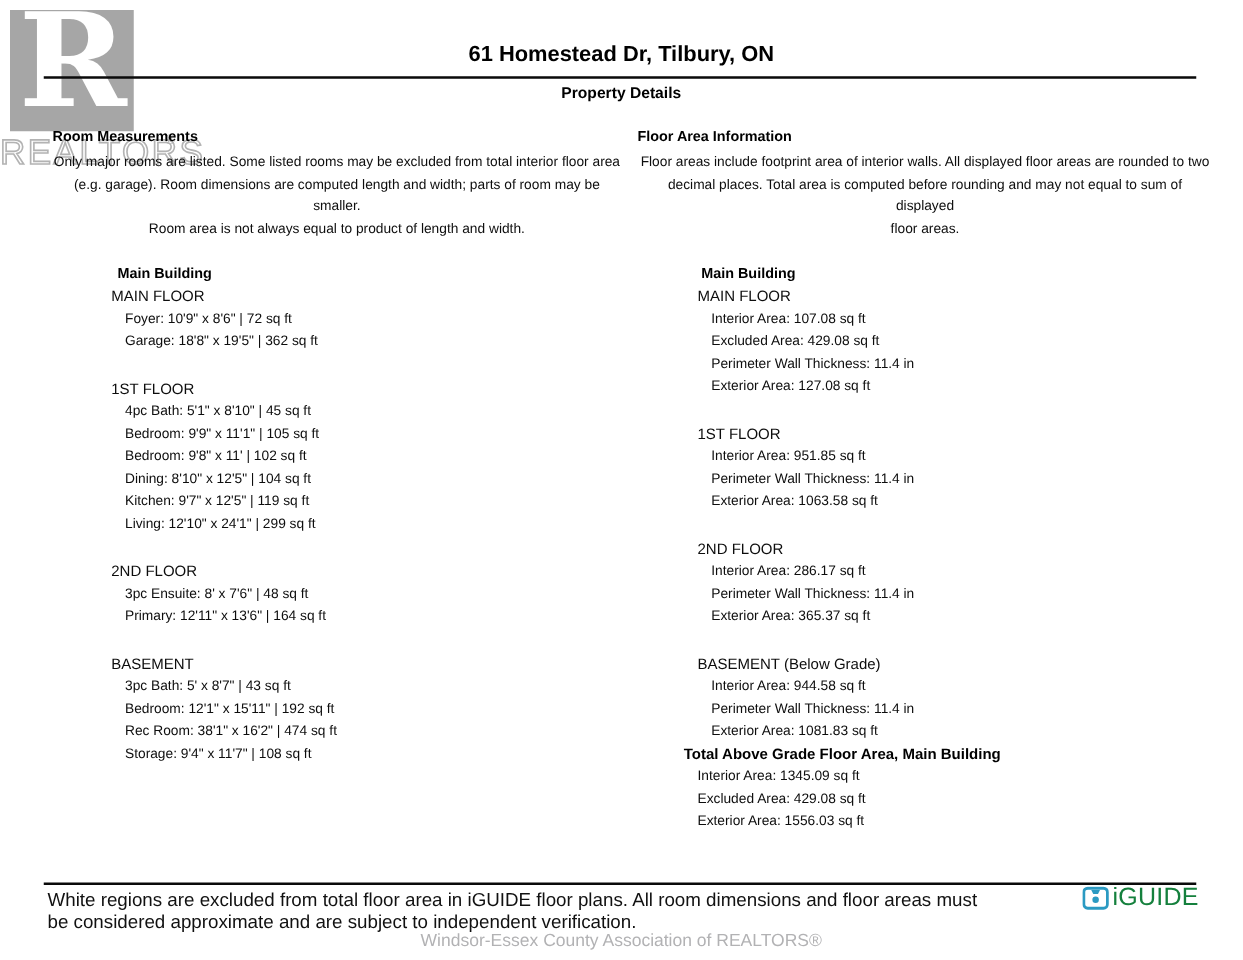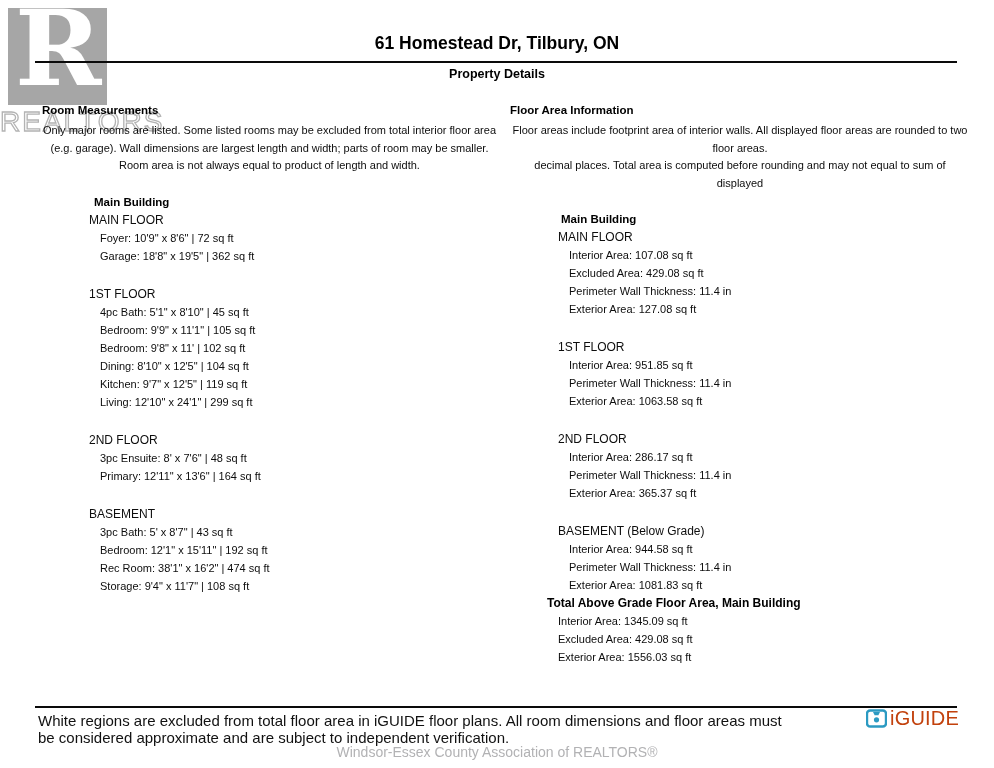--- a/index.html
+++ b/index.html
@@ -118,21 +118,21 @@
   </div>
 
   <div class="doc-title">61 Homestead Dr, Tilbury, ON</div>
   <div class="title-rule"></div>
   <div class="doc-subtitle">Property Details</div>
 
   <div class="col col-left">
     <div class="col-heading">Room Measurements</div>
     <div class="col-desc">
       <div>Only major rooms are listed. Some listed rooms may be excluded from total interior floor area</div>
-      <div>(e.g. garage). Wall dimensions are largest length and width; parts of room may be smaller.</div>
+      <div>(e.g. garage). Room dimensions are computed length and width; parts of room may be smaller.</div>
       <div>Room area is not always equal to product of length and width.</div>
     </div>
 
     <div class="building">
       <div class="building-name">Main Building</div>
 
       <div class="floor-block">
         <div class="floor-name">MAIN FLOOR</div>
         <div class="room-list">
           <div class="room-line">Foyer: 10'9" x 8'6" | 72 sq ft</div>
@@ -169,22 +169,22 @@
           <div class="room-line">Storage: 9'4" x 11'7" | 108 sq ft</div>
         </div>
       </div>
     </div>
   </div>
 
   <div class="col col-right">
     <div class="col-heading">Floor Area Information</div>
     <div class="col-desc">
       <div>Floor areas include footprint area of interior walls. All displayed floor areas are rounded to two</div>
+      <div>decimal places. Total area is computed before rounding and may not equal to sum of displayed</div>
       <div>floor areas.</div>
-      <div>decimal places. Total area is computed before rounding and may not equal to sum of displayed</div>
     </div>
 
     <div class="building" style="margin-left:37px;">
       <div class="building-name">Main Building</div>
 
       <div class="floor-block" style="margin-left:11px;">
         <div class="floor-name">MAIN FLOOR</div>
         <div class="room-list">
           <div class="room-line">Interior Area: 107.08 sq ft</div>
           <div class="room-line">Excluded Area: 429.08 sq ft</div>
@@ -235,18 +235,18 @@
   <div class="footer-disclaimer">White regions are excluded from total floor area in iGUIDE floor plans. All room dimensions and floor areas must be considered approximate and are subject to independent verification.</div>
 
   <div class="brand">
     <span style="display:inline-block; line-height:0;">
       <svg width="21" height="19" viewBox="0 0 21 19">
         <rect x="1" y="1.5" width="19" height="16" rx="3.2" fill="none" stroke="#2B9AC2" stroke-width="2.4"></rect>
         <path d="M7 3 L14 3 L12.4 6.2 L8.6 6.2 Z" fill="#2B9AC2"></path>
         <circle cx="10.5" cy="10.8" r="2.6" fill="#2B9AC2"></circle>
       </svg>
     </span>
-    <span class="brand-text" style="color:#c2410c;">iGUIDE</span>
+    <span class="brand-text" style="color:#15803d;">iGUIDE</span>
   </div>
 
   <div class="attribution">Windsor-Essex County Association of REALTORS®</div>
 
 </div>
 
 </body></html>

